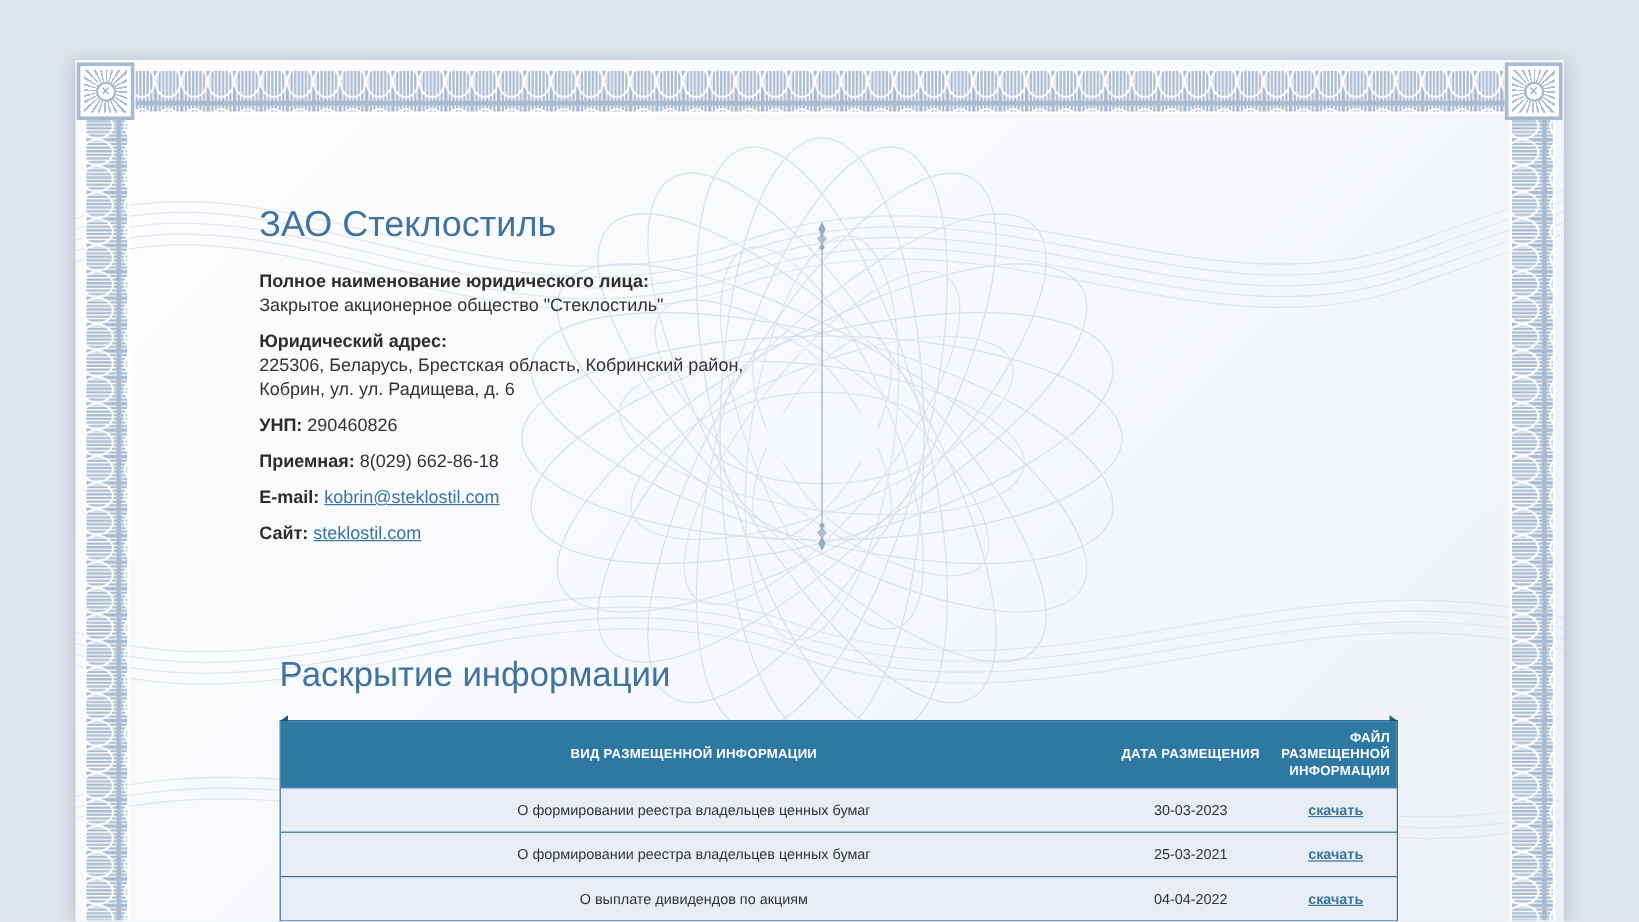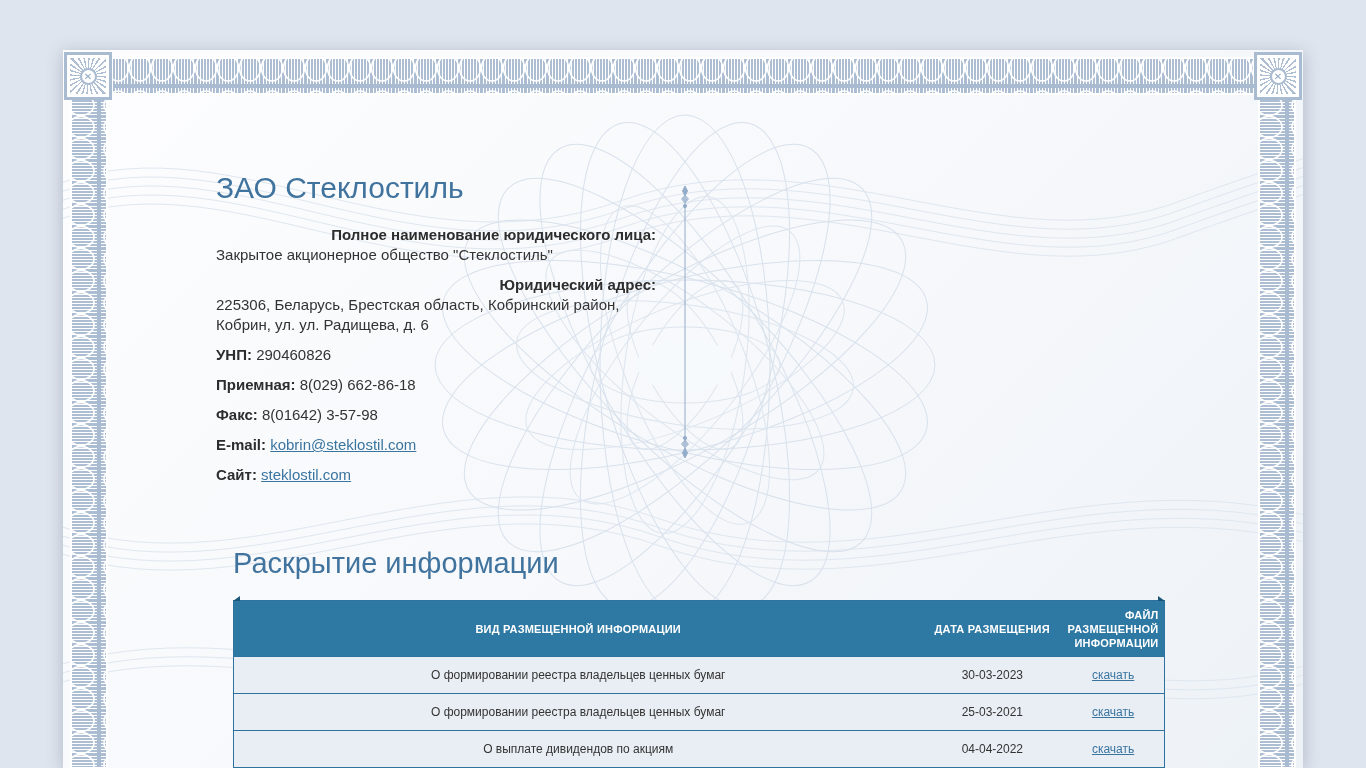--- a/index.html
+++ b/index.html
@@ -27,37 +27,37 @@
   .corner .circ{position:absolute;inset:0;margin:auto;width:17px;height:17px;border-radius:50%;
     background:#fff;border:2px solid var(--ribbon);color:#8da5c2;font-size:10px;line-height:13px;text-align:center;}
   .corner.tl{left:1px;top:2px;} .corner.tr{left:1191px;top:2px;}
 
   
   .col-left{position:absolute;left:153px;top:121px;width:440px;}
   .col-right{position:absolute;left:670px;top:121px;width:430px;}
   h1{font-size:30px;font-weight:400;color:var(--accent);margin:0 0 20px 0;line-height:34px;}
   .field{margin:0 0 10px 0;font-size:15px;line-height:20px;color:var(--text);}
   .field strong{color:#2d2d2d;}
-  .field.block strong{display:block;text-align:right;}
+  .field.block strong{display:block;}
   a.link{color:var(--link);text-decoration:underline;cursor:pointer;}
   .news-empty{margin:0;font-size:15px;line-height:20px;color:var(--text);}
 
   .disclosure{position:absolute;left:153px;top:496px;width:934px;padding-left:17px;}
   .disclosure h1{font-size:29px;margin:0 0 20px 0;}
 
   
   .tbl{width:932px;border:1px solid var(--tborder);background:var(--rowbg);}
   .thead{display:flex;background:var(--thead);position:relative;}
   .th{min-height:55px;display:flex;align-items:center;justify-content:center;text-align:right;
       color:#fff;font-size:11px;font-weight:bold;line-height:14px;letter-spacing:.2px;padding:4px 8px;}
   .trow{display:flex;border-top:1px solid var(--tborder);}
   .td{height:36px;display:flex;align-items:center;justify-content:center;text-align:center;
       font-size:12px;color:var(--text);padding:0 8px;}
   .c1{width:690px;} .c2{width:140px;} .c3{width:102px;}
-  .td a.link{font-size:12px;}
+  .td a.link{font-size:12px;font-weight:bold;}
   .fold{position:absolute;width:0;height:0;}
   .fold-l{left:-1px;top:-5px;border-top:5px solid transparent;border-right:7px solid var(--fold);}
   .fold-r{right:-1px;top:-5px;border-top:5px solid transparent;border-left:7px solid var(--fold);}
 </style>
 </head>
 <body>
 
 <div class="page">
   <div class="certificate">
 
@@ -172,24 +172,20 @@
       </p>
       <p class="field">
         <strong>УНП:</strong>
         <span>290460826</span>
       </p>
       <p class="field">
         <strong>Приемная:</strong>
         <span>8(029) 662-86-18</span>
       </p>
       <p class="field">
-        <strong>Факс:</strong>
-        <span>8(01642) 3-57-98</span>
-      </p>
-      <p class="field">
         <strong>E-mail:</strong>
         <a href="#" class="link">kobrin@steklostil.com</a>
       </p>
       <p class="field">
         <strong>Сайт:</strong>
         <a href="#" class="link">steklostil.com</a>
       </p>
     </div>
 
 

